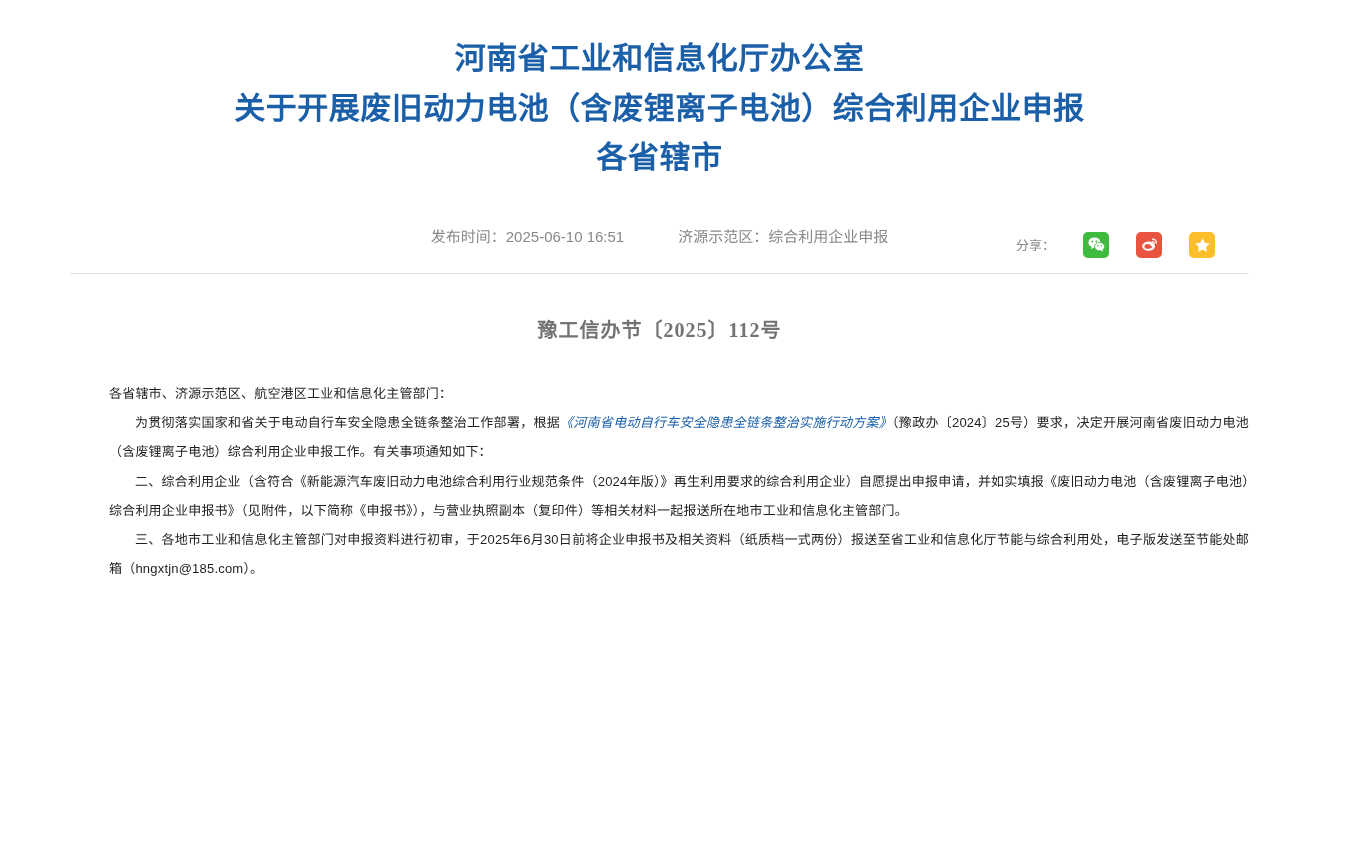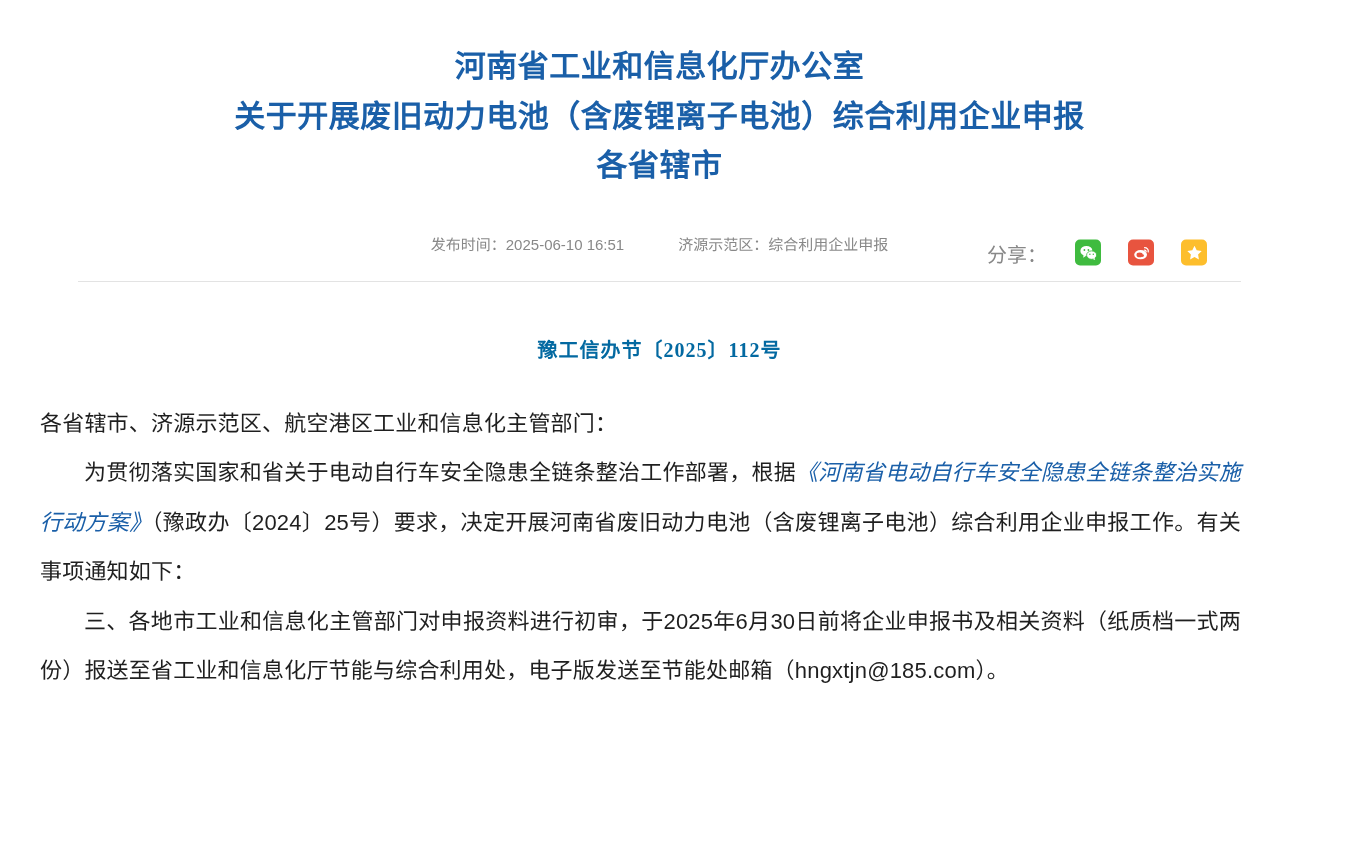--- a/index.html
+++ b/index.html
@@ -9,21 +9,21 @@
   }
   body {
     width: 1351px;
     min-height: 842px;
     font-family: "Liberation Sans", "DejaVu Sans", sans-serif;
     color: #333333;
   }
   .page {
     width: 1319px;
     box-sizing: border-box;
-    padding: 12px;
+    padding: 4px;
     position: relative;
   }
   .title-block {
     padding: 30px 120px 0 120px;
     text-align: center;
   }
   .title-line {
     font-size: 31px;
     font-weight: bold;
     color: #1a5fa8;
@@ -51,21 +51,21 @@
     white-space: nowrap;
   }
   .share-group {
     position: absolute;
     right: 34px;
     top: 50%;
     transform: translateY(-50%);
     display: flex;
     align-items: center;
     gap: 27px;
-    font-size: 20px;
+    font-size: 13px;
     color: #888888;
   }
   .share-label {
     margin-right: 1px;
   }
   .share-icon {
     width: 26px;
     height: 26px;
     border-radius: 5px;
     display: inline-flex;
@@ -75,31 +75,31 @@
     font-size: 15px;
     line-height: 1;
     cursor: pointer;
   }
   .share-wechat { background: #3fbb3f; }
   .share-weibo  { background: #e8543f; }
   .share-qzone  { background: #fdbe2c; }
   .share-icon svg { display: block; }
 
   .doc-number {
-    margin-top: 52px;
+    margin-top: 40px;
     text-align: center;
     font-family: "Liberation Serif", "DejaVu Serif", serif;
     font-size: 20px;
     font-weight: bold;
-    color: #0369a1;
+    color: #737373;
     letter-spacing: 1px;
   }
   .body-text {
-    margin: 36px 66px 0 28px;
-    font-size: 22px;
+    margin: 36px 66px 0 105px;
+    font-size: 13px;
     line-height: 2.25;
     color: #1f1f1f;
     text-align: justify;
     letter-spacing: 0.2px;
   }
   .body-text p {
     margin: 0;
   }
   .indent {
     text-indent: 2em;
@@ -155,16 +155,17 @@
         </svg>
       </span>
     </div>
   </div>
 
   <div class="doc-number">豫工信办节〔2025〕112号</div>
 
   <div class="body-text">
     <p>各省辖市、济源示范区、航空港区工业和信息化主管部门：</p>
     <p class="indent"><span>为贯彻落实国家和省关于电动自行车安全隐患全链条整治工作部署，根据</span><a class="inline-link" href="#">《河南省电动自行车安全隐患全链条整治实施行动方案》</a><span>（豫政办〔2024〕25号）要求，决定开展河南省废旧动力电池（含废锂离子电池）综合利用企业申报工作。有关事项通知如下：</span></p>
+    <p class="indent">二、综合利用企业（含符合《新能源汽车废旧动力电池综合利用行业规范条件（2024年版）》再生利用要求的综合利用企业）自愿提出申报申请，并如实填报《废旧动力电池（含废锂离子电池）综合利用企业申报书》（见附件，以下简称《申报书》），与营业执照副本（复印件）等相关材料一起报送所在地市工业和信息化主管部门。</p>
     <p class="indent">三、各地市工业和信息化主管部门对申报资料进行初审，于2025年6月30日前将企业申报书及相关资料（纸质档一式两份）报送至省工业和信息化厅节能与综合利用处，电子版发送至节能处邮箱（hngxtjn@185.com）。</p>
   </div>
 
 </div>
 
 </body></html>

